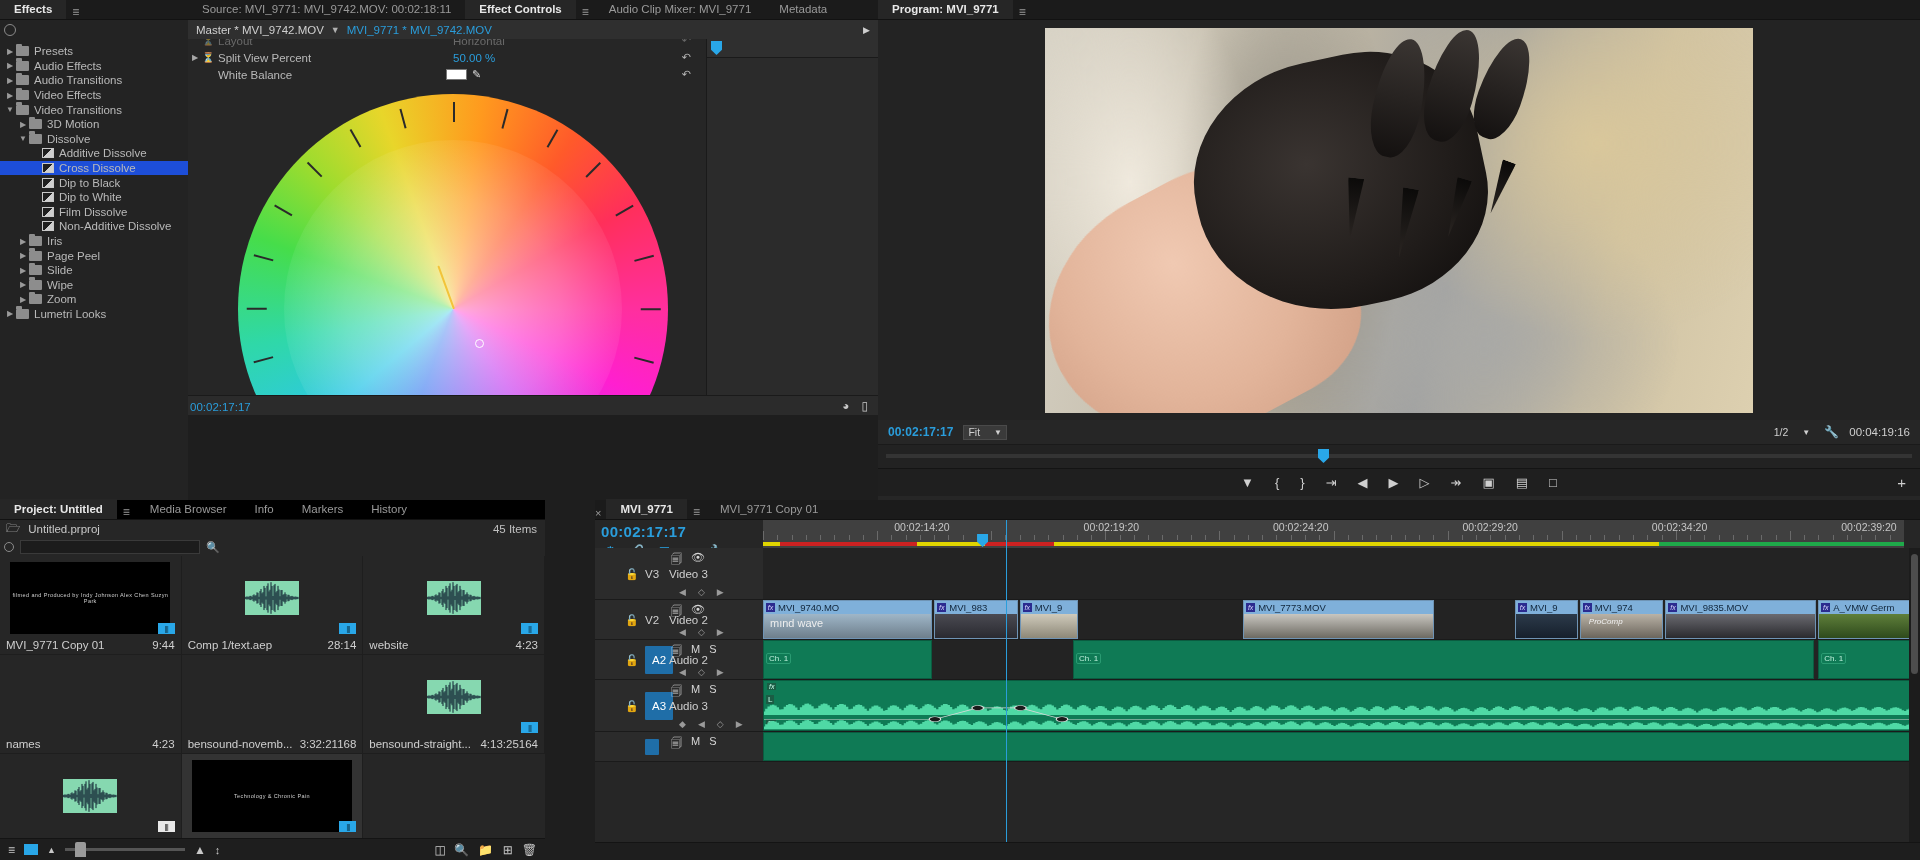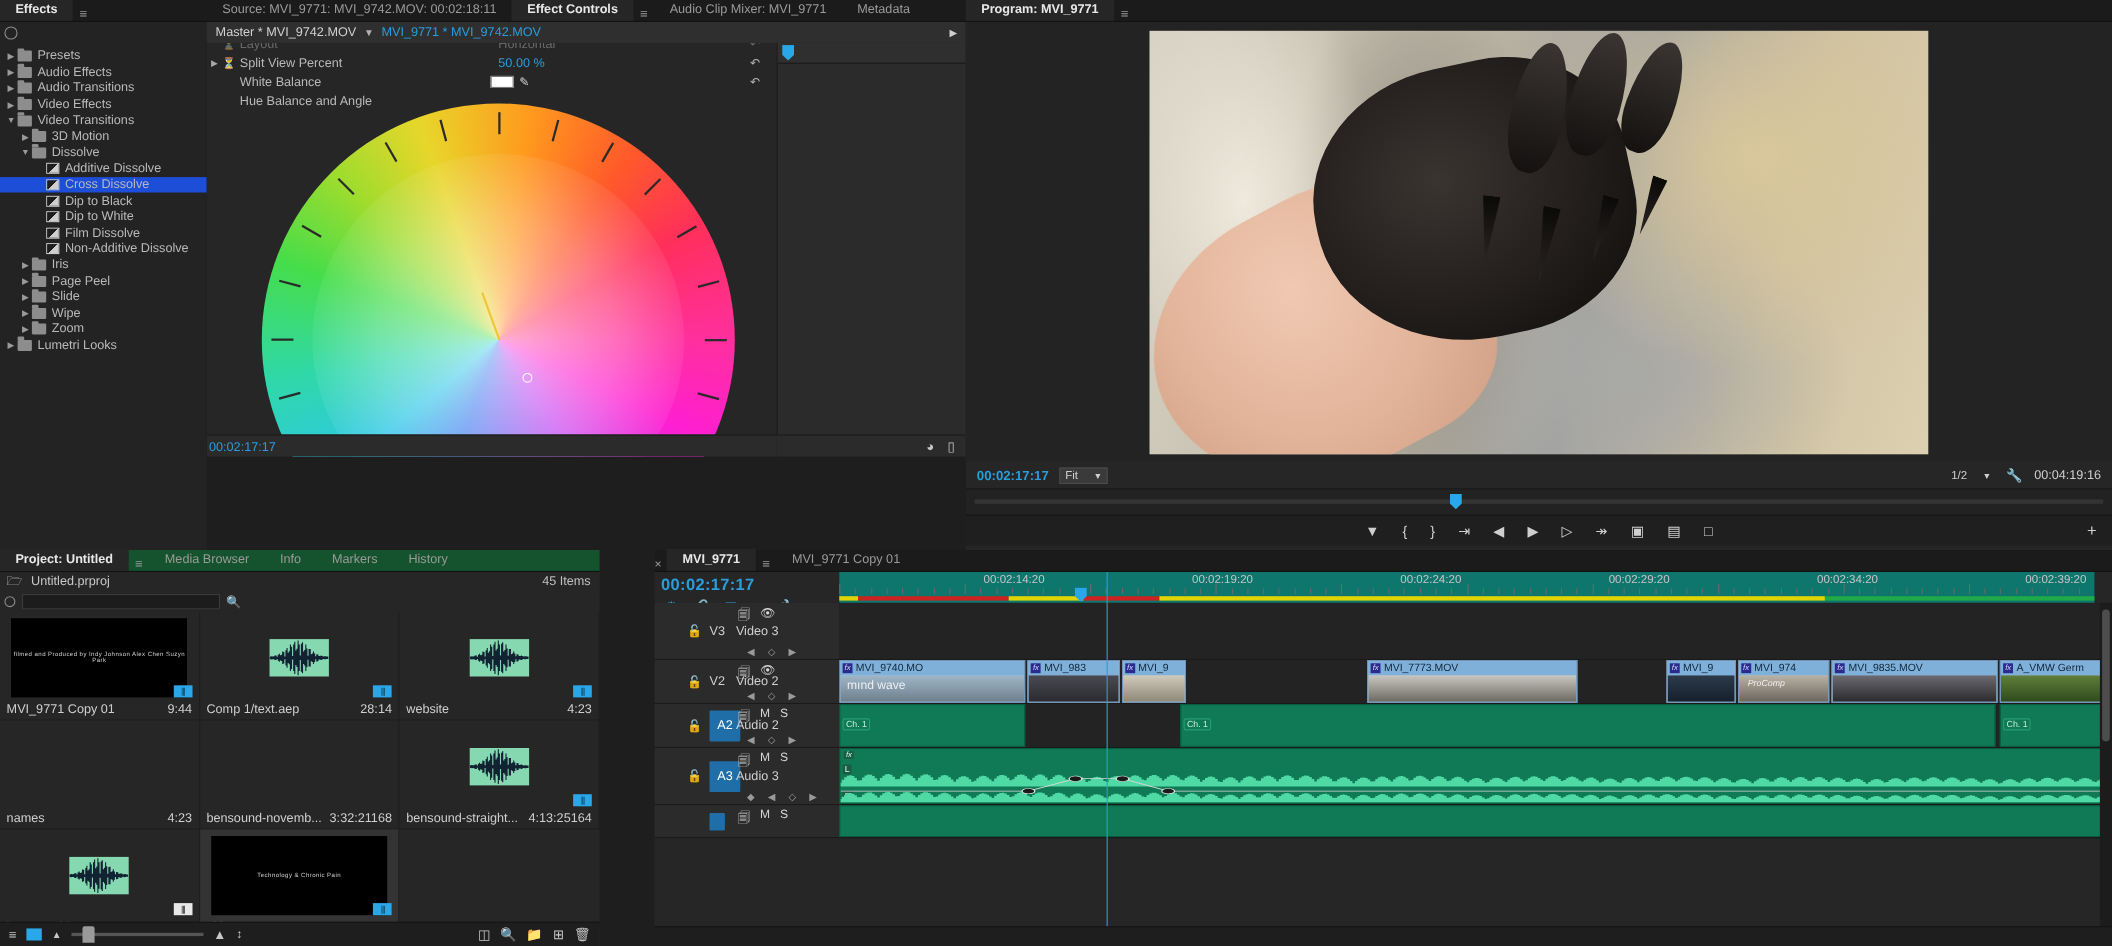--- a/index.html
+++ b/index.html
@@ -109,21 +109,21 @@
   .prog-scrub{ height:24px; background:#222; position:relative; border-top:1px solid #1a1a1a;}
   .prog-scrub .bar{ position:absolute; left:8px; right:8px; top:9px; height:4px; background:#343434;}
   .prog-phead{ position:absolute; top:4px; width:11px; height:14px; background:#29a7e8;
      clip-path:polygon(0 0,100% 0,100% 62%,50% 100%,0 62%);}
   .prog-trans{ height:28px; background:#1f1f1f; display:flex; align-items:center;
      justify-content:center; gap:21px; border-top:1px solid #141414; position:relative;}
   .ticon{ color:#cfcfcf; font-size:13px; line-height:1;}
 
   
   #proj{ left:0; top:500px; width:545px; height:360px; background:#262626; }
-  #proj .tabbar{ background:#14532d; }
+  #proj .tabbar{ background:#000000; }
   .proj-crumb{ height:18px; display:flex; align-items:center; padding:0 6px; gap:8px;
      background:#262626; font-size:11.5px; position:relative;}
   .proj-crumb .items{ position:absolute; right:8px; color:#c0c0c0;}
   .proj-find{ height:18px; display:flex; align-items:center; gap:6px; padding:0 4px;}
   .proj-find .fld{ width:180px; height:14px; background:#1c1c1c; border:1px solid #3a3a3a;}
   .grid{ display:grid; grid-template-columns:repeat(3,1fr); }
   .cell{ height:99px; border-right:1px solid #1e1e1e; border-bottom:1px solid #1e1e1e;
      position:relative; padding:4px 6px;}
   .cell.sel{ background:#333; }
   .thumb{ position:absolute; left:50%; top:6px; transform:translateX(-50%);
@@ -151,21 +151,21 @@
      color:#bdbdbd; font-size:12px;}
   .tool.active{ background:#4a4a4a; }
 
   
   #tl{ left:595px; top:500px; width:1325px; height:360px; background:#262626;}
   #tl .tabbar{ background:#1b1b1b; }
   .tl-head{ position:absolute; left:0; top:20px; width:168px; height:50px; }
   .tl-tc{ color:#2a9ddb; font-size:15px; font-weight:bold; padding:3px 0 0 6px; letter-spacing:.3px;}
   .tl-tools{ display:flex; align-items:center; gap:14px; padding:4px 0 0 10px; color:#29a7e8; font-size:12px;}
   .tl-v4{ display:flex; align-items:center; gap:10px; padding:2px 0 0 32px; color:#c0c0c0; font-size:11px;}
-  .ruler{ position:absolute; left:168px; top:20px; right:16px; height:28px; background:#0f766e;}
+  .ruler{ position:absolute; left:168px; top:20px; right:16px; height:28px; background:#404040;}
   .ruler .lbl{ position:absolute; top:1px; font-size:10.5px; color:#c6c6c6; }
   .ruler .tk{ position:absolute; bottom:8px; width:1px; background:#6a6a6a;}
   .renderbar{ position:absolute; left:0; right:0; bottom:2px; height:4px; display:flex;}
   .phead{ position:absolute; top:14px; width:11px;height:13px; background:#29a7e8; margin-left:-5px;
      clip-path:polygon(0 0,100% 0,100% 60%,50% 100%,0 60%); z-index:6;}
   .pline{ position:absolute; top:20px; bottom:18px; width:1px; background:#2a9ddb; z-index:5;}
   .tracks{ position:absolute; left:0; top:48px; right:0; bottom:18px; overflow:hidden;}
   .trk{ position:relative; display:flex; border-bottom:1px solid #1a1a1a;}
   .thdr{ width:168px; flex:none; background:#2b2b2b; position:relative;}
   .thdr .lock{ position:absolute; left:30px; top:50%; transform:translateY(-50%); color:#c0c0c0; font-size:11px;}
@@ -342,25 +342,20 @@
 
         <div class="prop" style="position:relative; margin-top:2px;">
           <span class="tw2"></span>
           <span class="stopw"></span>
           <span class="nm">White Balance</span>
           <span class="wb-sw"></span>
           <span class="wb-eye">✎</span>
           <span class="reset">↶</span>
         </div>
 
-        <div class="prop" style="position:relative; margin-top:2px;">
-          <span class="tw2"></span>
-          <span class="stopw"></span>
-          <span class="nm">Hue Balance and Angle</span>
-        </div>
 
         <div class="wheel-wrap">
           <div class="wheel" id="wheel">
             <div class="inner"></div>
             <div class="handle-line"></div>
             <div class="handle-dot"></div>
           <div class="tick" style="transform: rotate(0deg);"></div>
               <div class="tick" style="transform: rotate(15deg);"></div>
               <div class="tick" style="transform: rotate(30deg);"></div>
               <div class="tick" style="transform: rotate(45deg);"></div>

